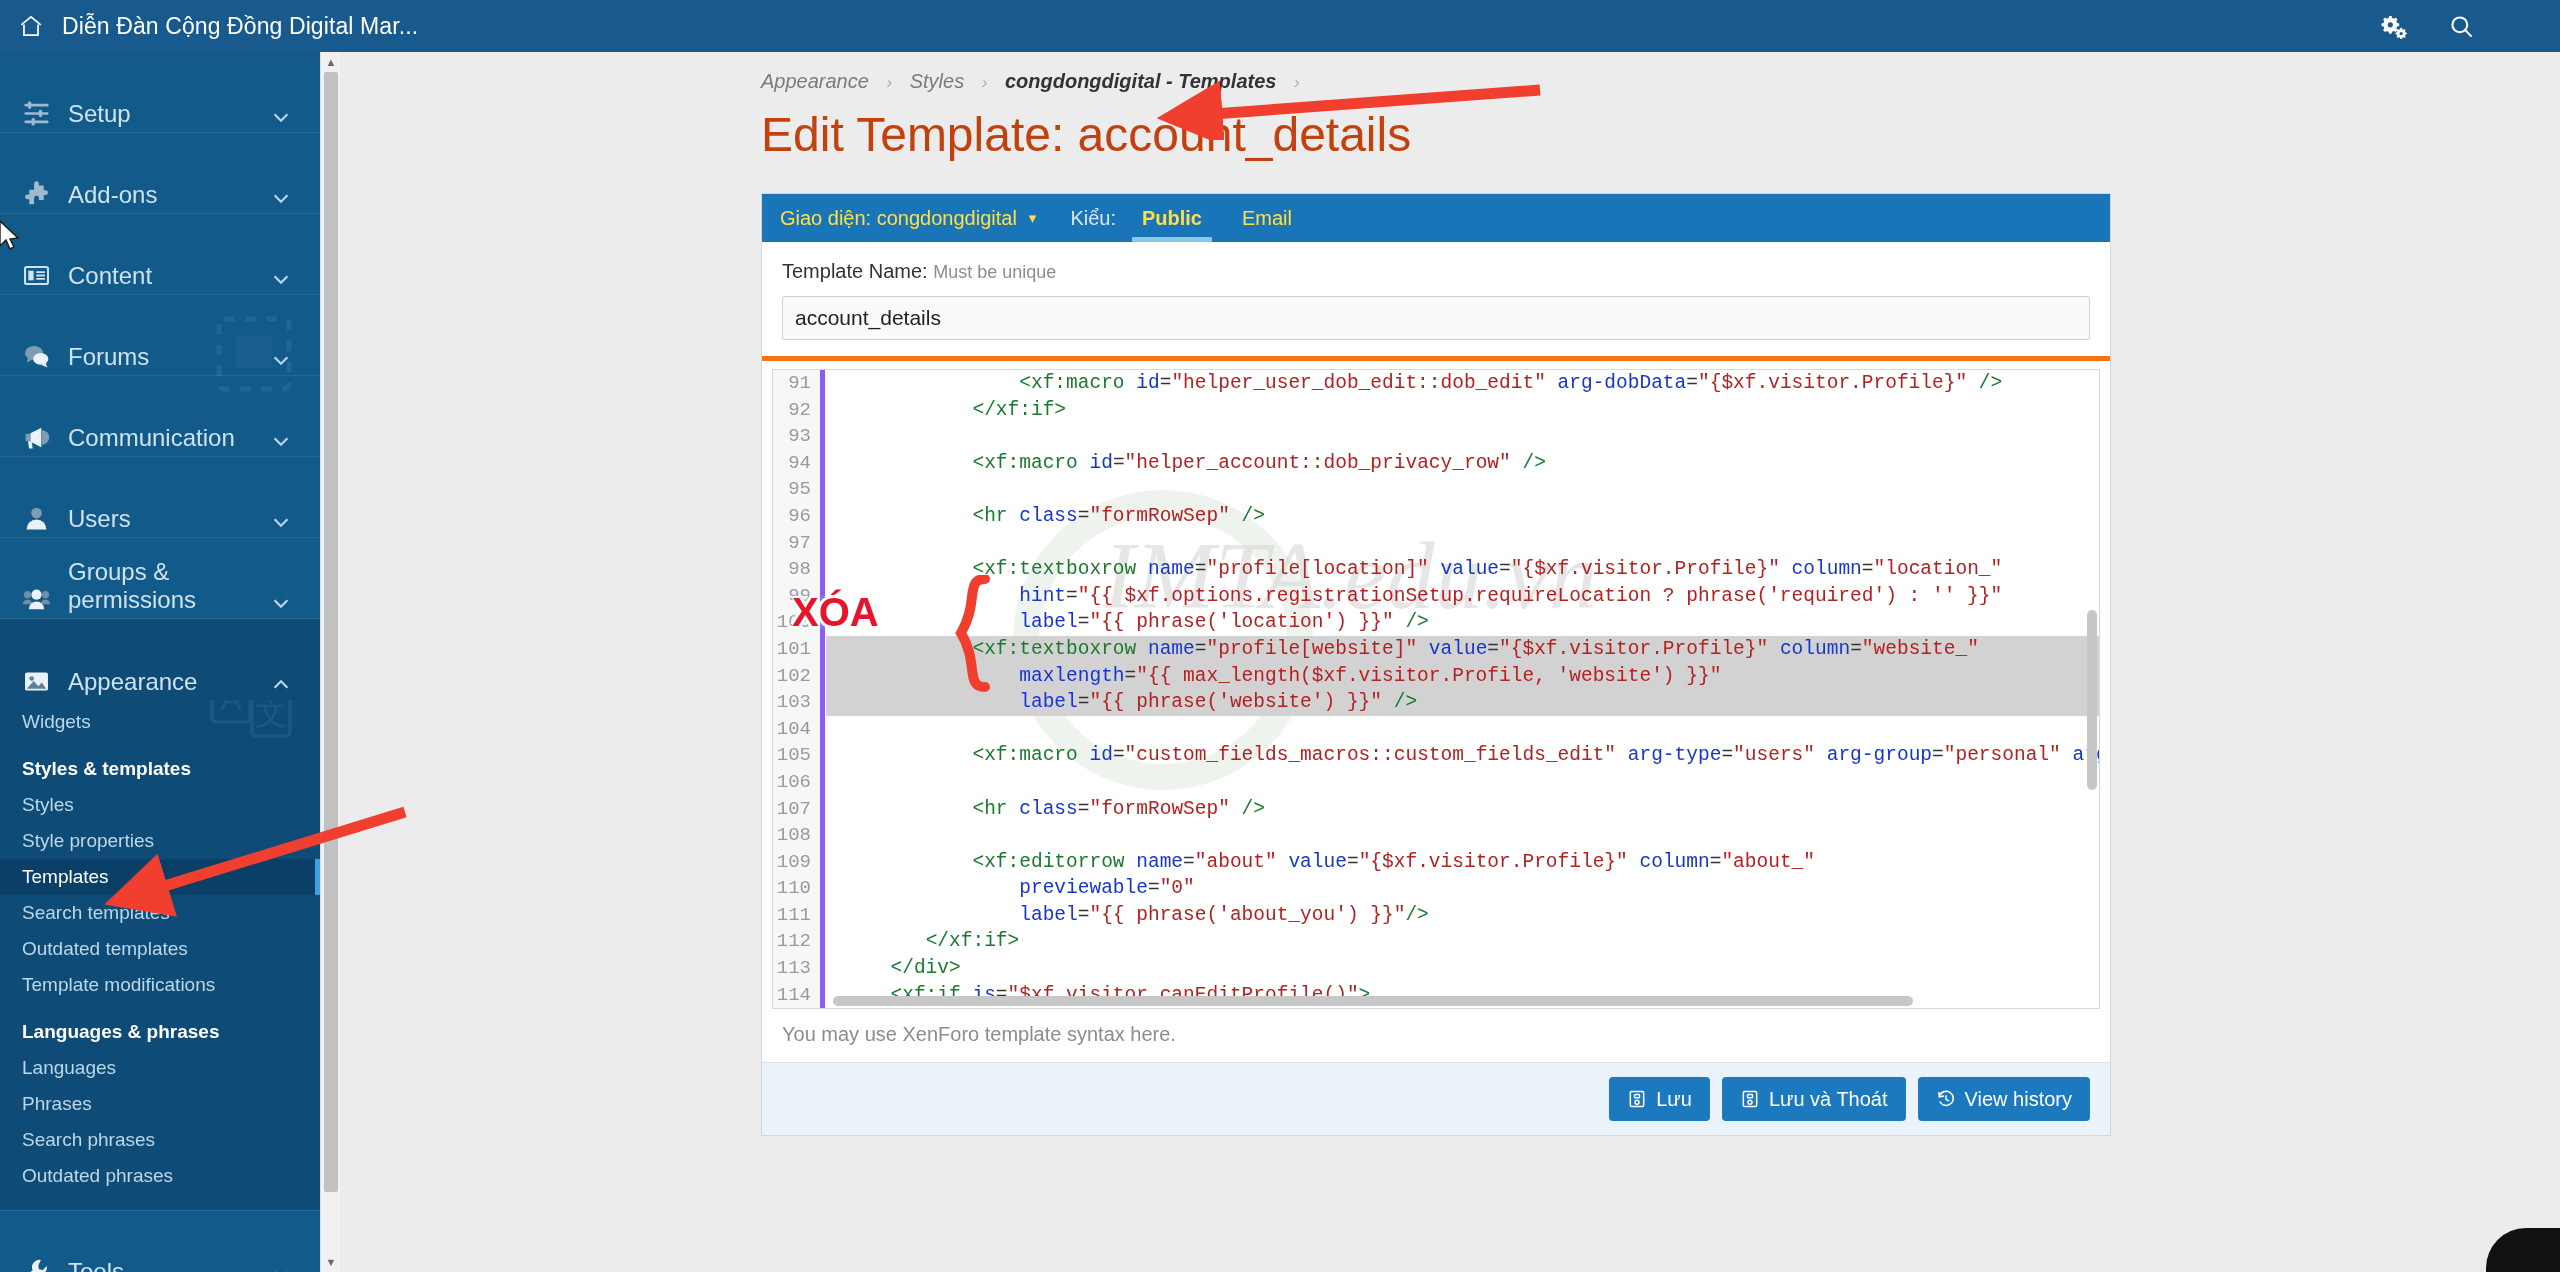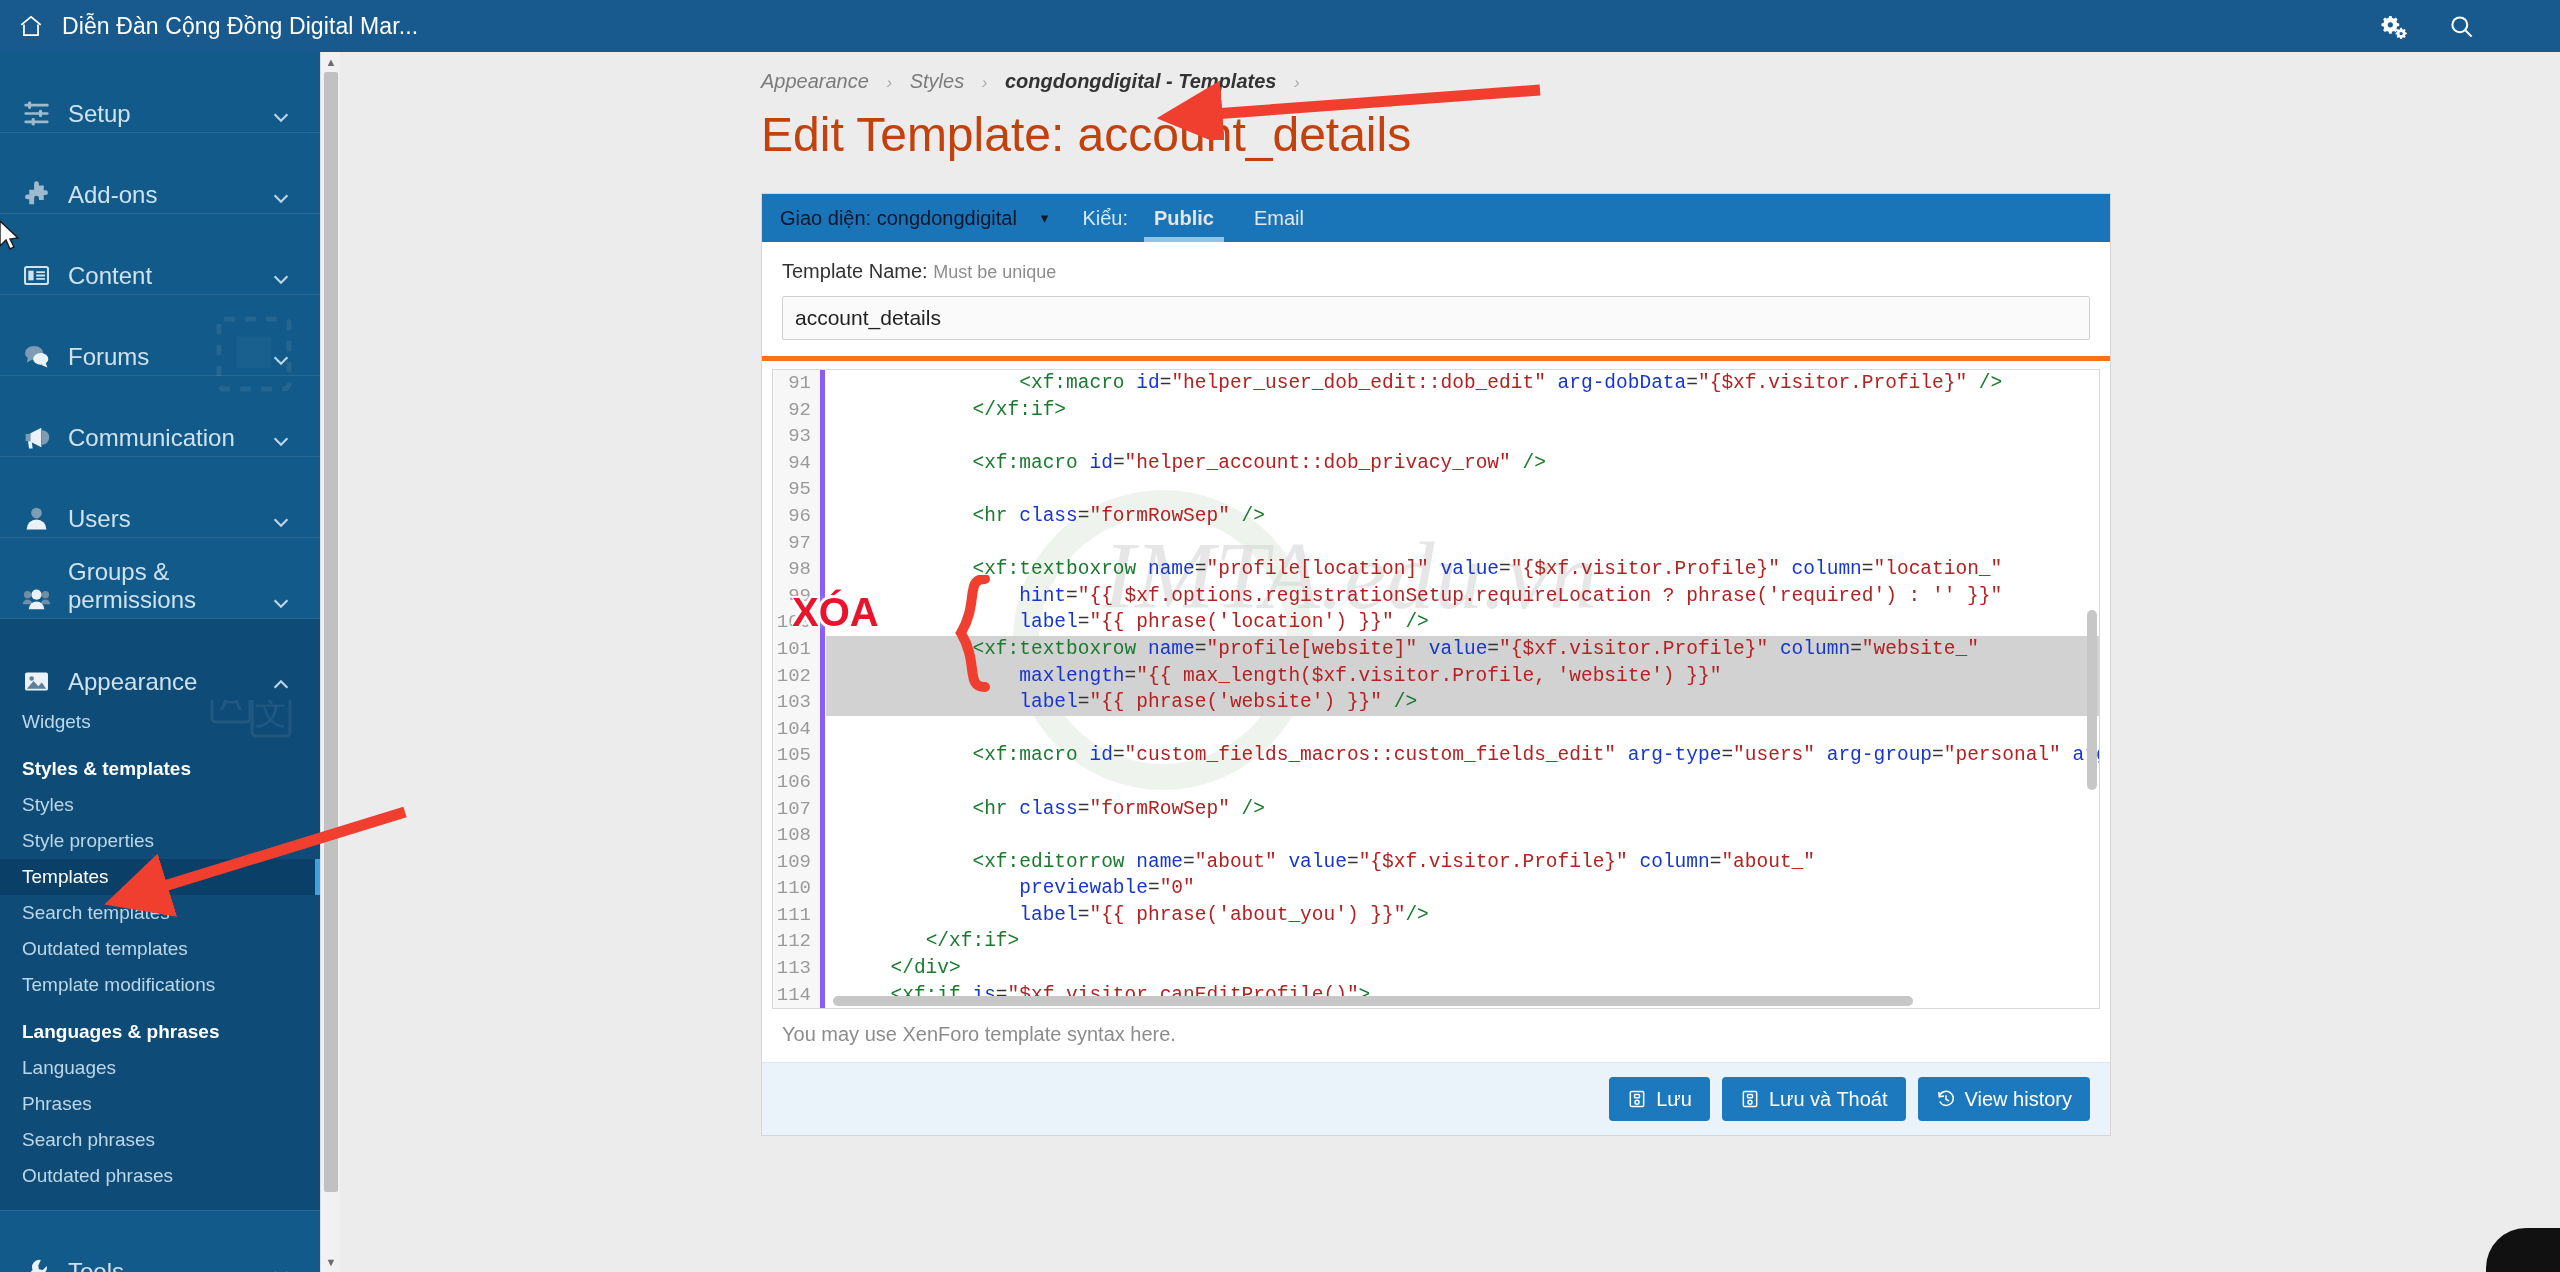--- a/index.html
+++ b/index.html
@@ -63,23 +63,23 @@
 
   
   .main{ position:absolute; left:341px; top:52px; width:2219px; height:1220px; background:#ececec; overflow:hidden;}
   .crumb{ margin:18px 16px 0 420px; font-size:20px; color:#7b7b7b;font-style:italic;}
   .crumb .sep{ color:#a8a8a8; margin:0 12px; font-size:17px;}
   .crumb .cur{ color:#333; font-weight:bold;}
   .pagetitle{ margin:14px 0 0 420px; font-size:48px; color:#c2410c; font-weight:400;}
 
   .panel{ position:absolute; left:420px; top:141px; width:1350px; background:#fff; border:1px solid #d6d6d6;}
   .panel-head{ background:#1A74B8; height:48px; display:flex; align-items:center; padding:0 0 0 18px; color:#e3f0fa; font-size:20px;}
-  .panel-head .sel{ color:#0f172a; display:flex; align-items:center; gap:24px; cursor:pointer; }
+  .panel-head .sel{ color:#fde047; display:flex; align-items:center; gap:12px; cursor:pointer; }
   .panel-head .kieu{ margin-left:34px; color:#d7e9f7;}
-  .panel-head .tab{ height:48px; display:flex; align-items:center; padding:0 14px; margin-left:12px; color:#e5e5e5; cursor:pointer; position:relative;}
+  .panel-head .tab{ height:48px; display:flex; align-items:center; padding:0 14px; margin-left:12px; color:#fde047; cursor:pointer; position:relative;}
   .panel-head .tab.active{ font-weight:bold;}
   .panel-head .tab.active:after{ content:""; position:absolute; left:4px; right:4px; bottom:0; height:5px; background:#8EC6EA;}
 
   .field-wrap{ padding:18px 20px 16px 20px; border-bottom:5px solid #f97316;}
   .field-label{ font-size:20px; color:#333;}
   .field-label .hint{ color:#8d8d8d; font-size:18px;}
   .tinput{
     margin-top:13px; width:100%; height:44px; border:1px solid #cfcfcf; background:#fafafa;
     font-family:"Liberation Sans", sans-serif; font-size:21px; color:#222; padding:16px 12px; border-radius:2px;
   }

